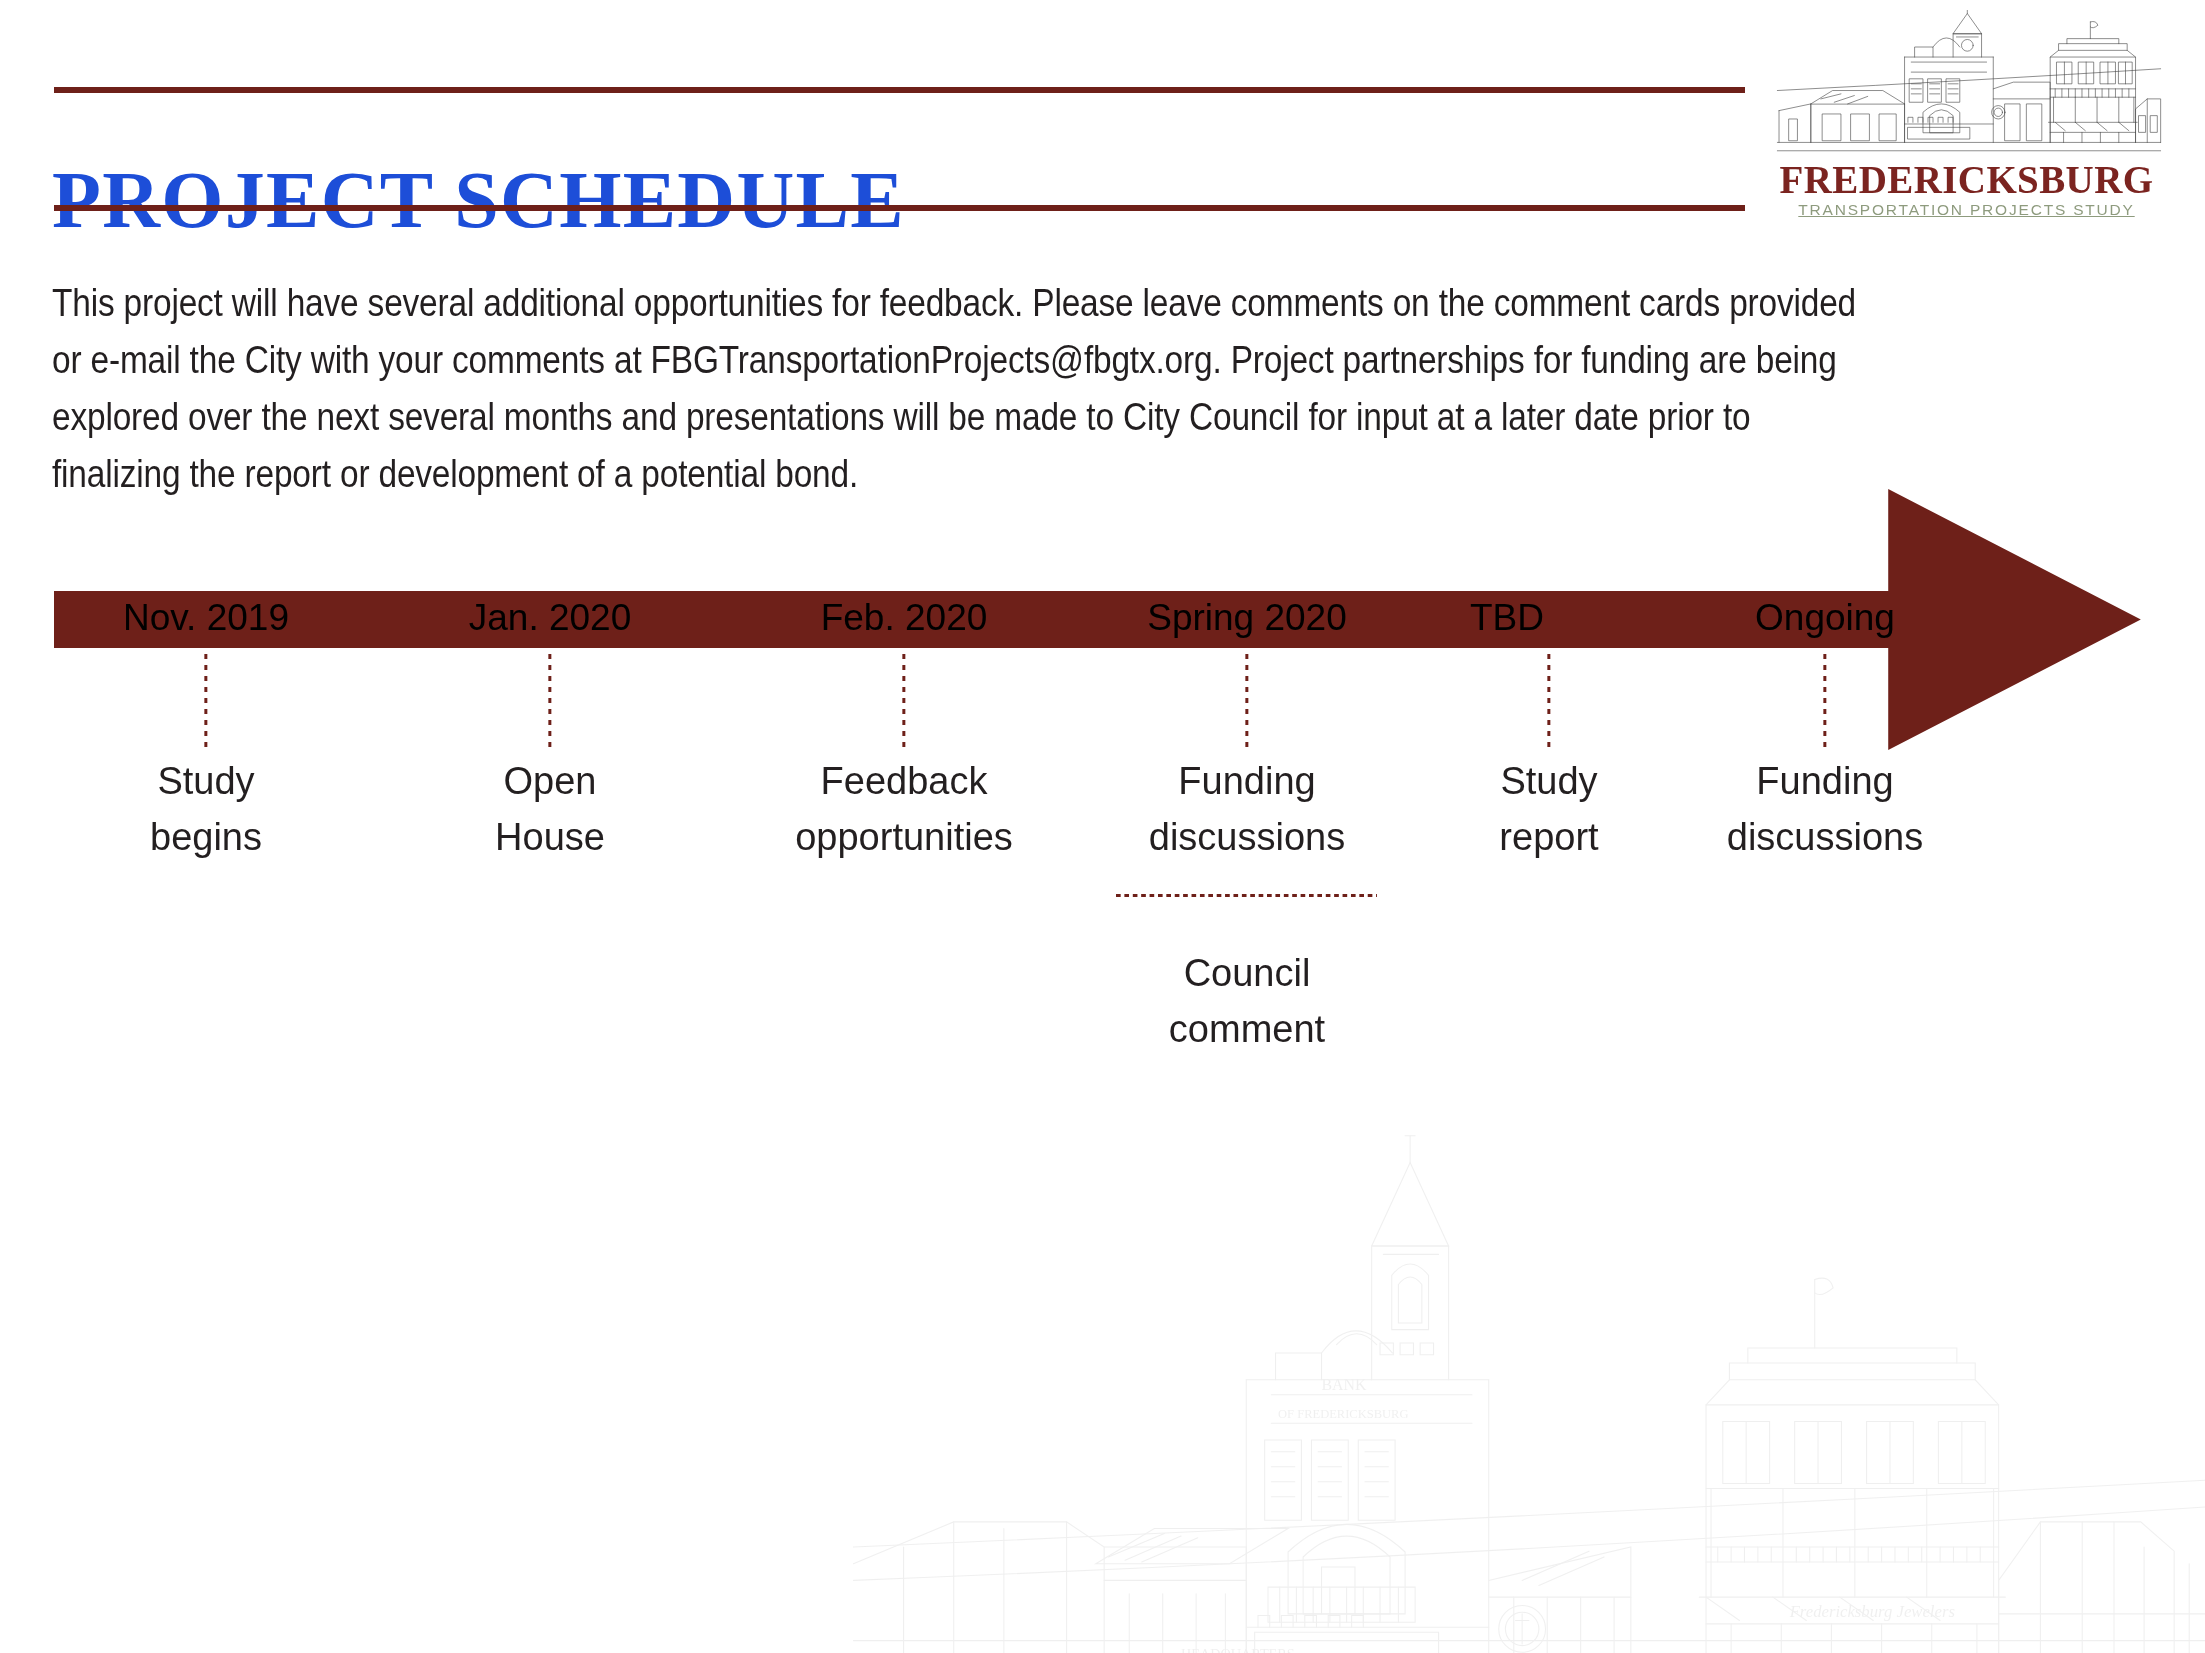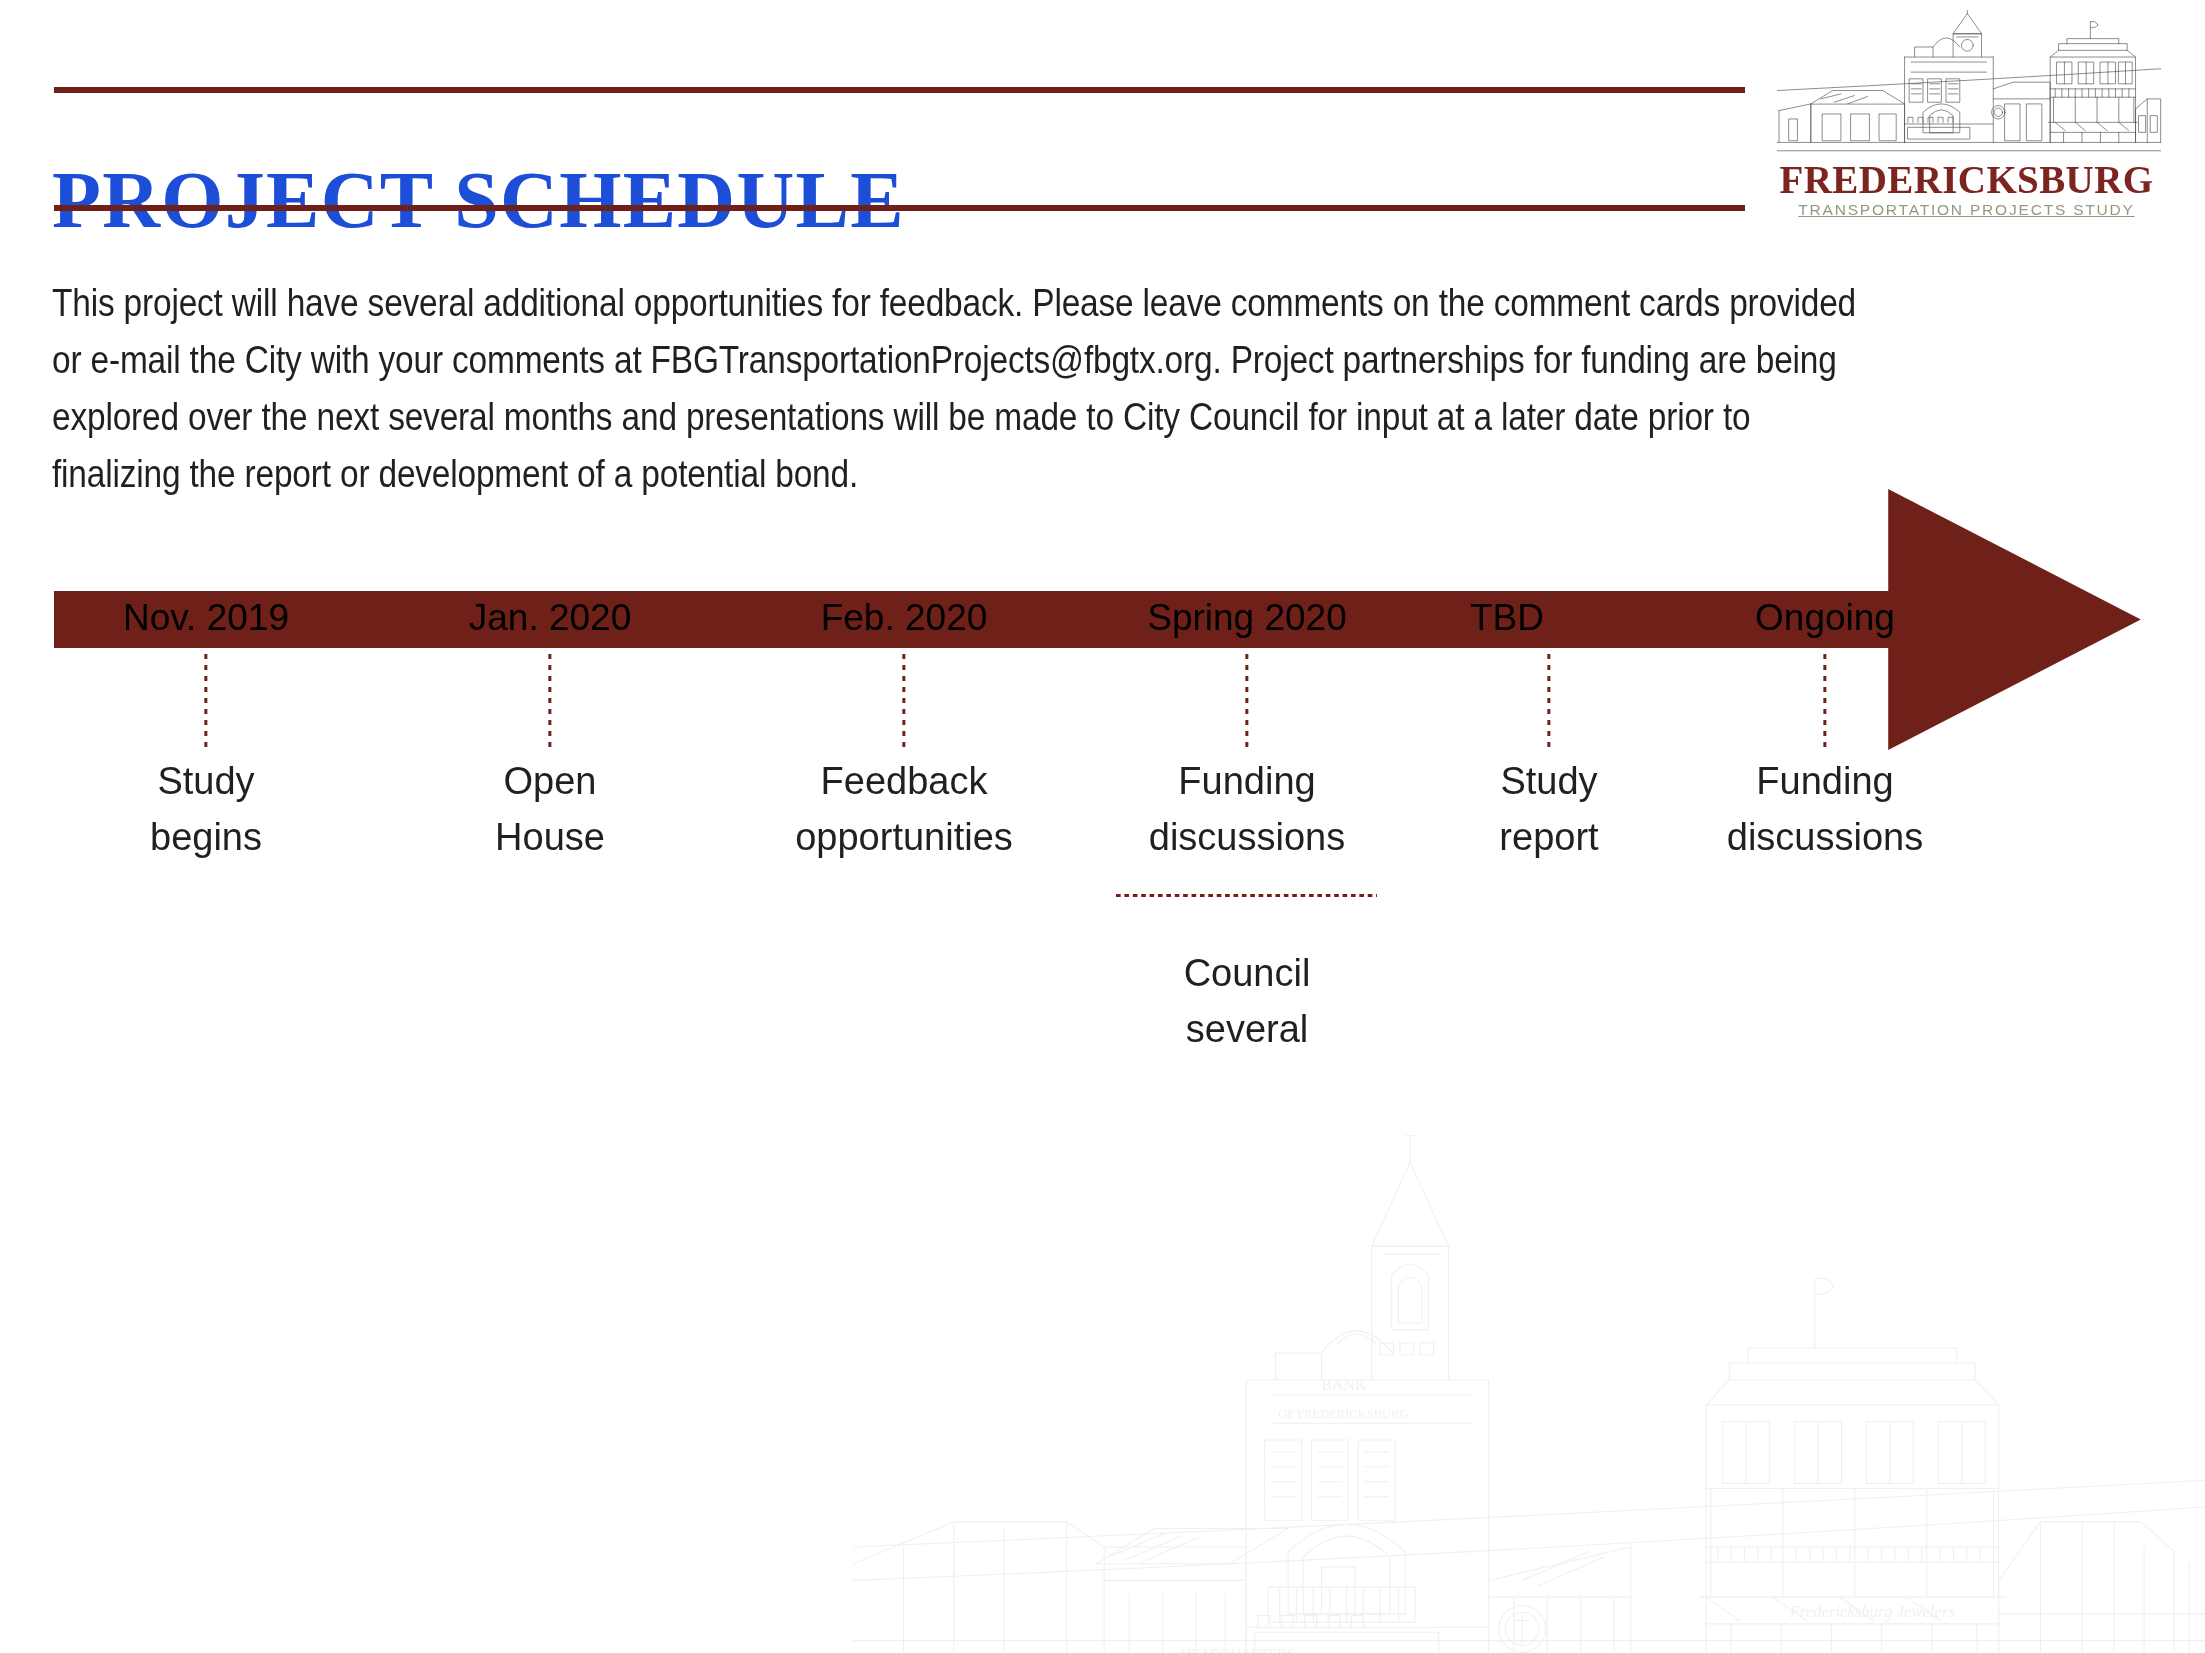--- a/index.html
+++ b/index.html
@@ -415,16 +415,16 @@
 opportunities</div>
   <div class="milestone" style="left:1247px">Funding
 discussions</div>
   <div class="milestone" style="left:1549px">Study
 report</div>
   <div class="milestone" style="left:1825px">Funding
 discussions</div>
 
   <div id="sub-divider"></div>
   <div id="sub-milestone">Council
-several</div>
+comment</div>
 
 </div>
 
 
 </body></html>

